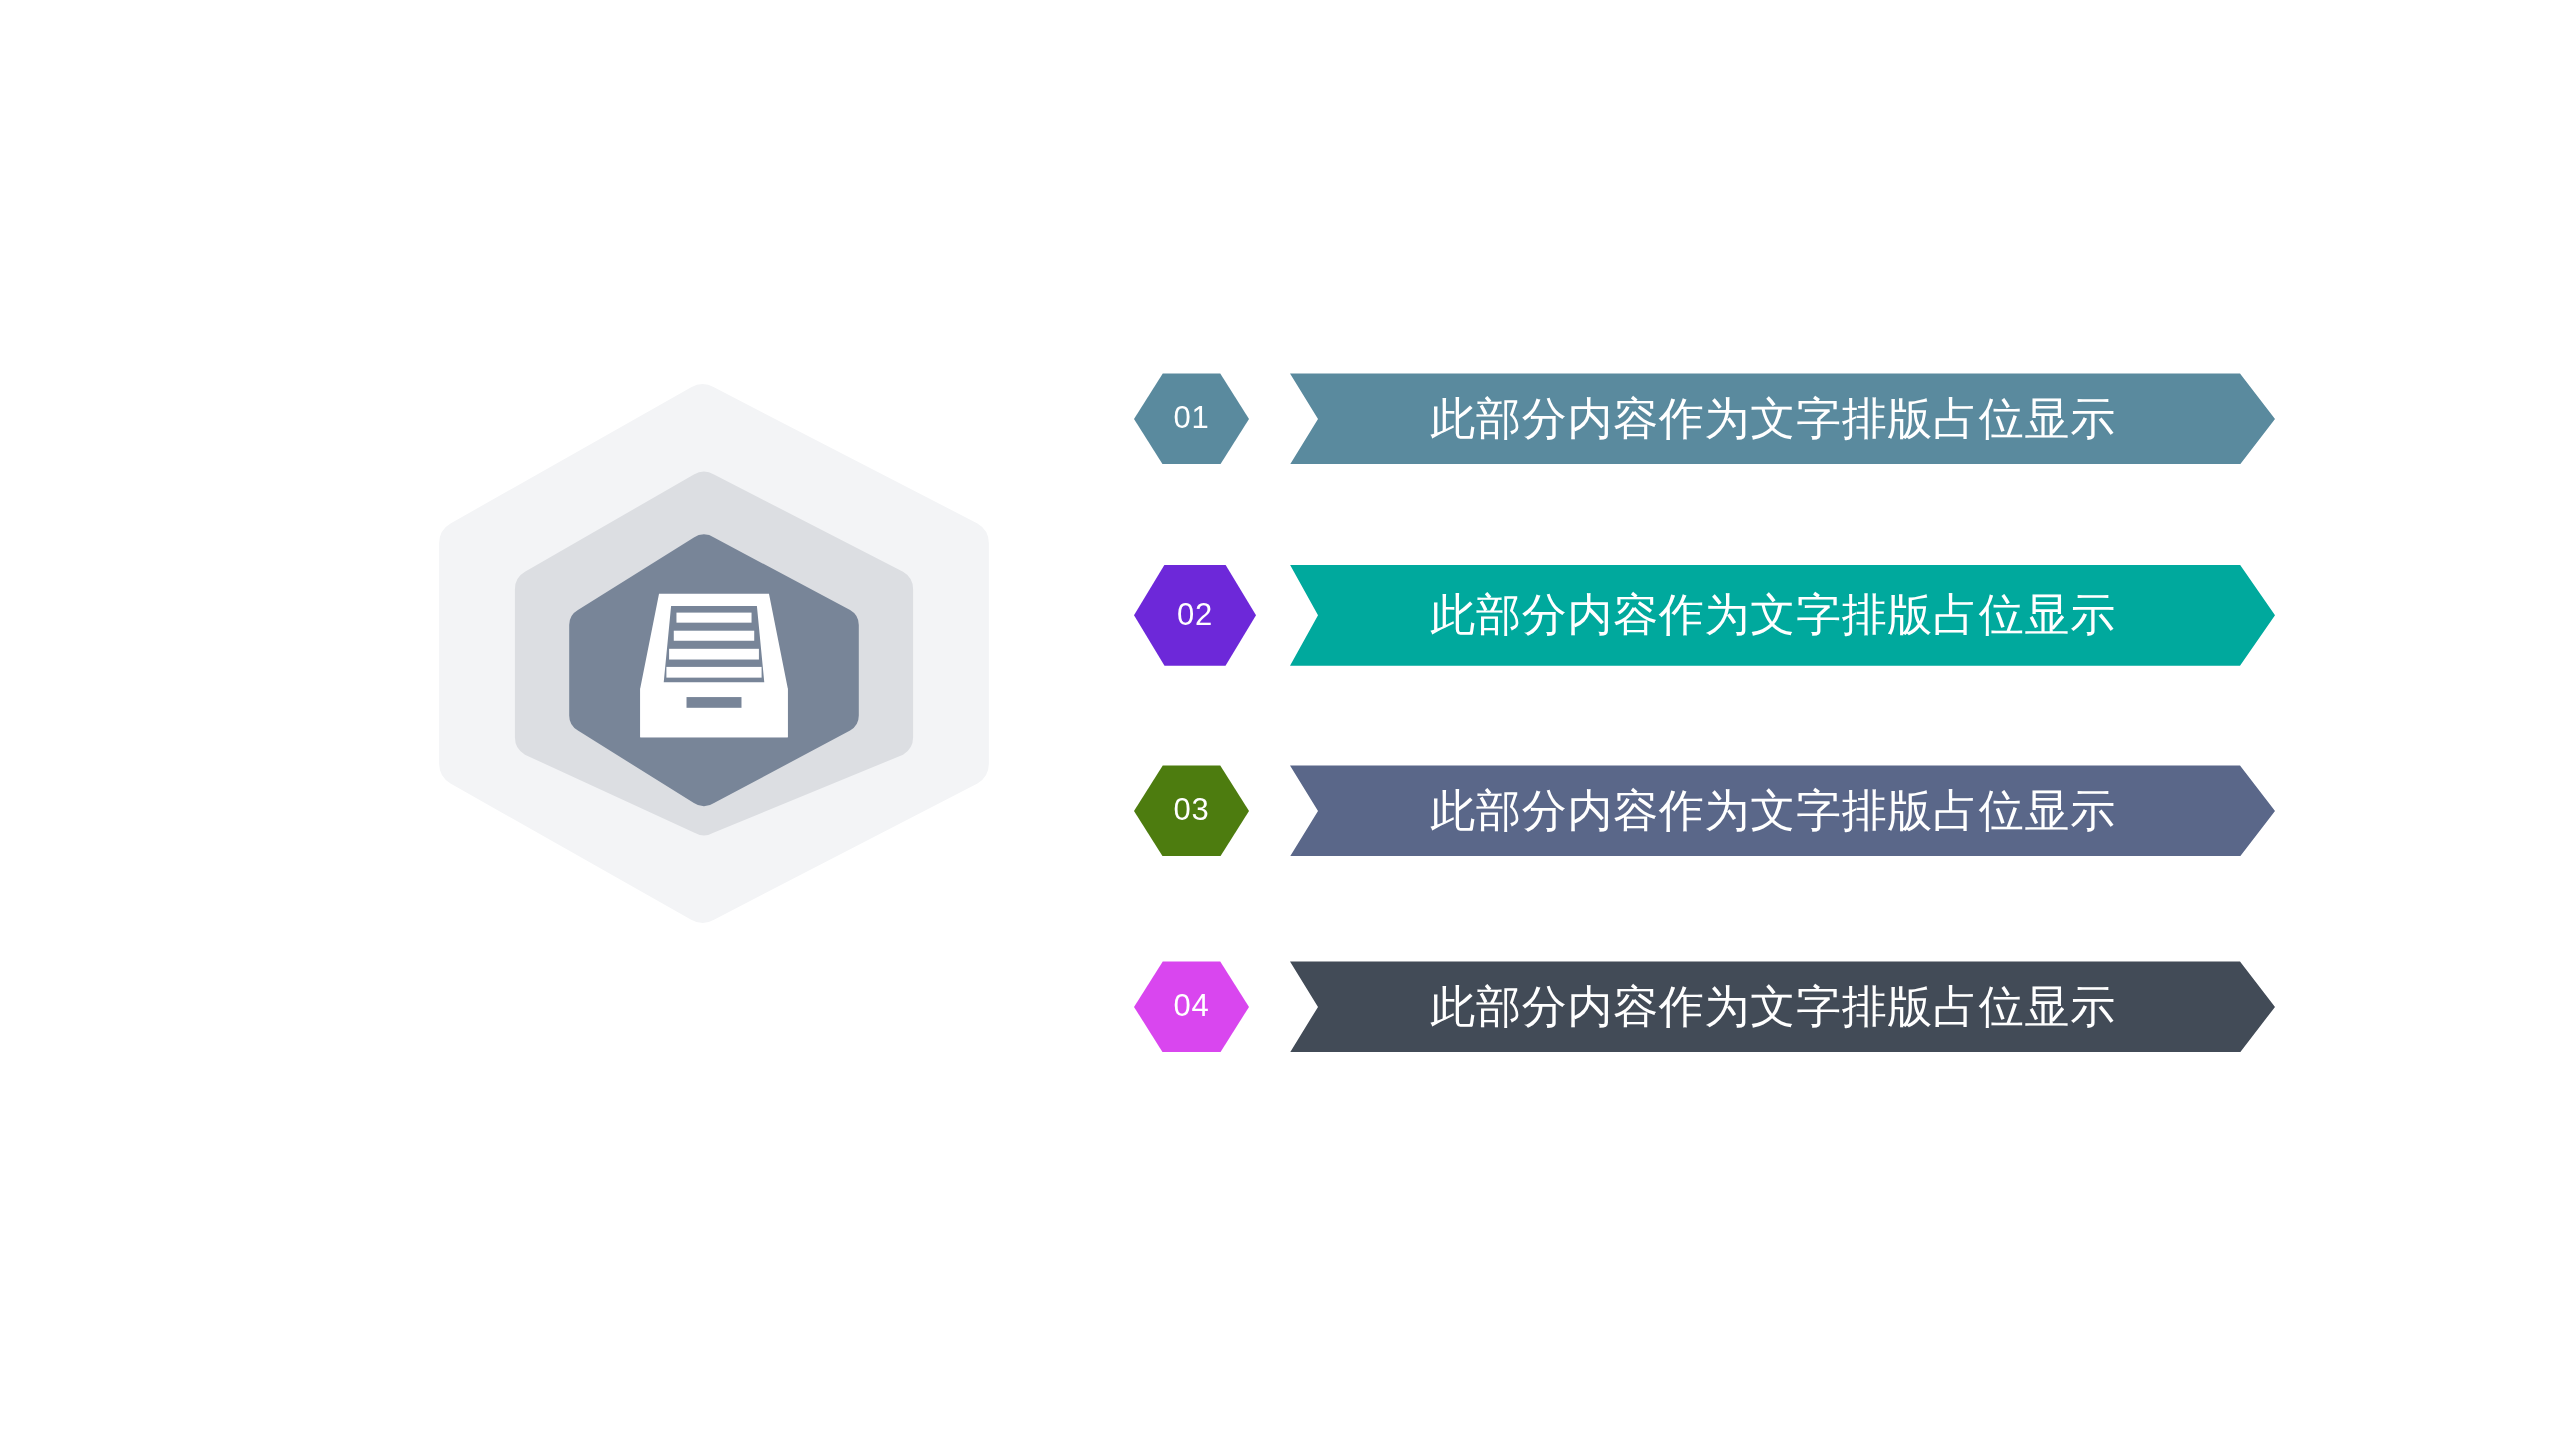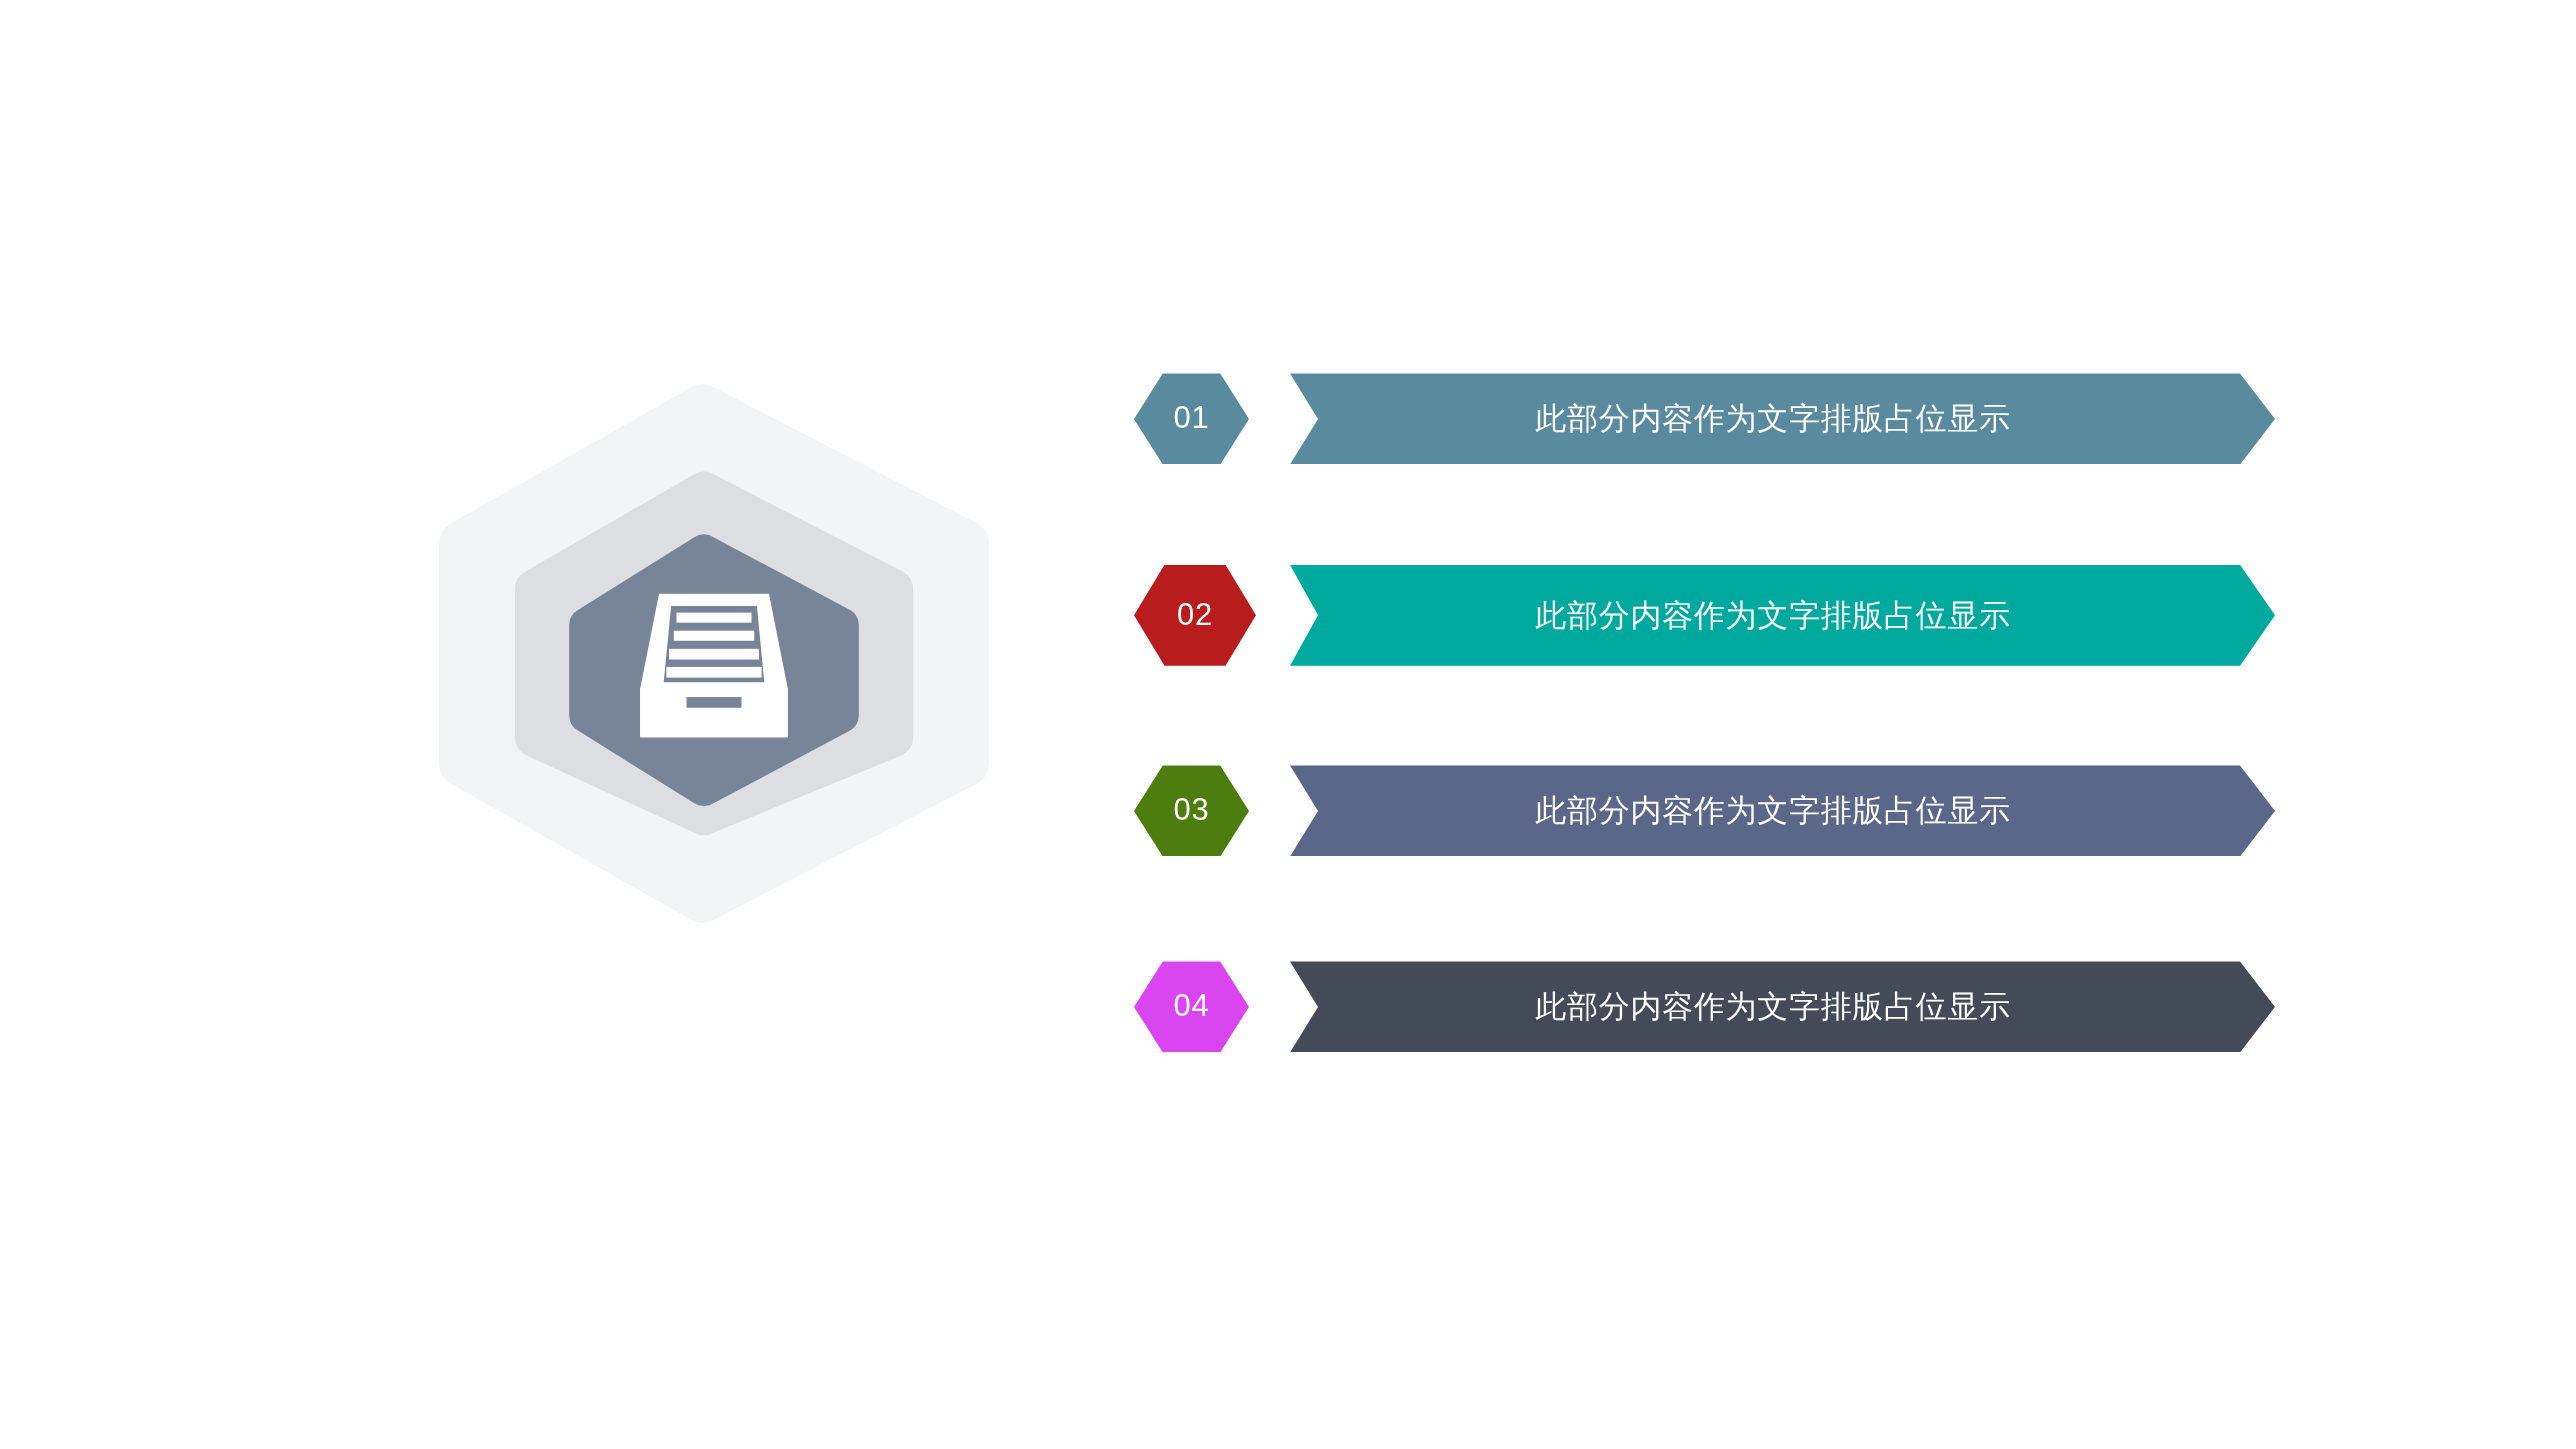--- a/index.html
+++ b/index.html
@@ -105,21 +105,21 @@
     clip-path: polygon(
       0% 0%,
       calc(100% - 35px) 0%,
       100% 50%,
       calc(100% - 35px) 100%,
       0% 100%,
       28px 50%
     );
   }
   .row-ribbon span {
-    font-size: 31px;
+    font-size: 45px;
     line-height: 1.2;
     letter-spacing: 0.7px;
     font-weight: 400;
     white-space: nowrap;
     transform: translateX(-9.4px);
   }
 
   
   .row-1 { top: 0px; }
   .row-2 { top: 196px; }
@@ -176,21 +176,21 @@
     <div class="row row-1">
       <div class="row-badge" style="background:#5a8a9e">
         <span>01</span>
       </div>
       <div class="row-ribbon" style="background:#5a8a9e">
         <span>此部分内容作为文字排版占位显示</span>
       </div>
     </div>
 
     <div class="row row-2">
-      <div class="row-badge" style="background:#b91c1c">
+      <div class="row-badge" style="background:#6d28d9">
         <span>02</span>
       </div>
       <div class="row-ribbon" style="background:#00a99d">
         <span>此部分内容作为文字排版占位显示</span>
       </div>
     </div>
 
     <div class="row row-3">
       <div class="row-badge" style="background:#4d7c0f">
         <span>03</span>

